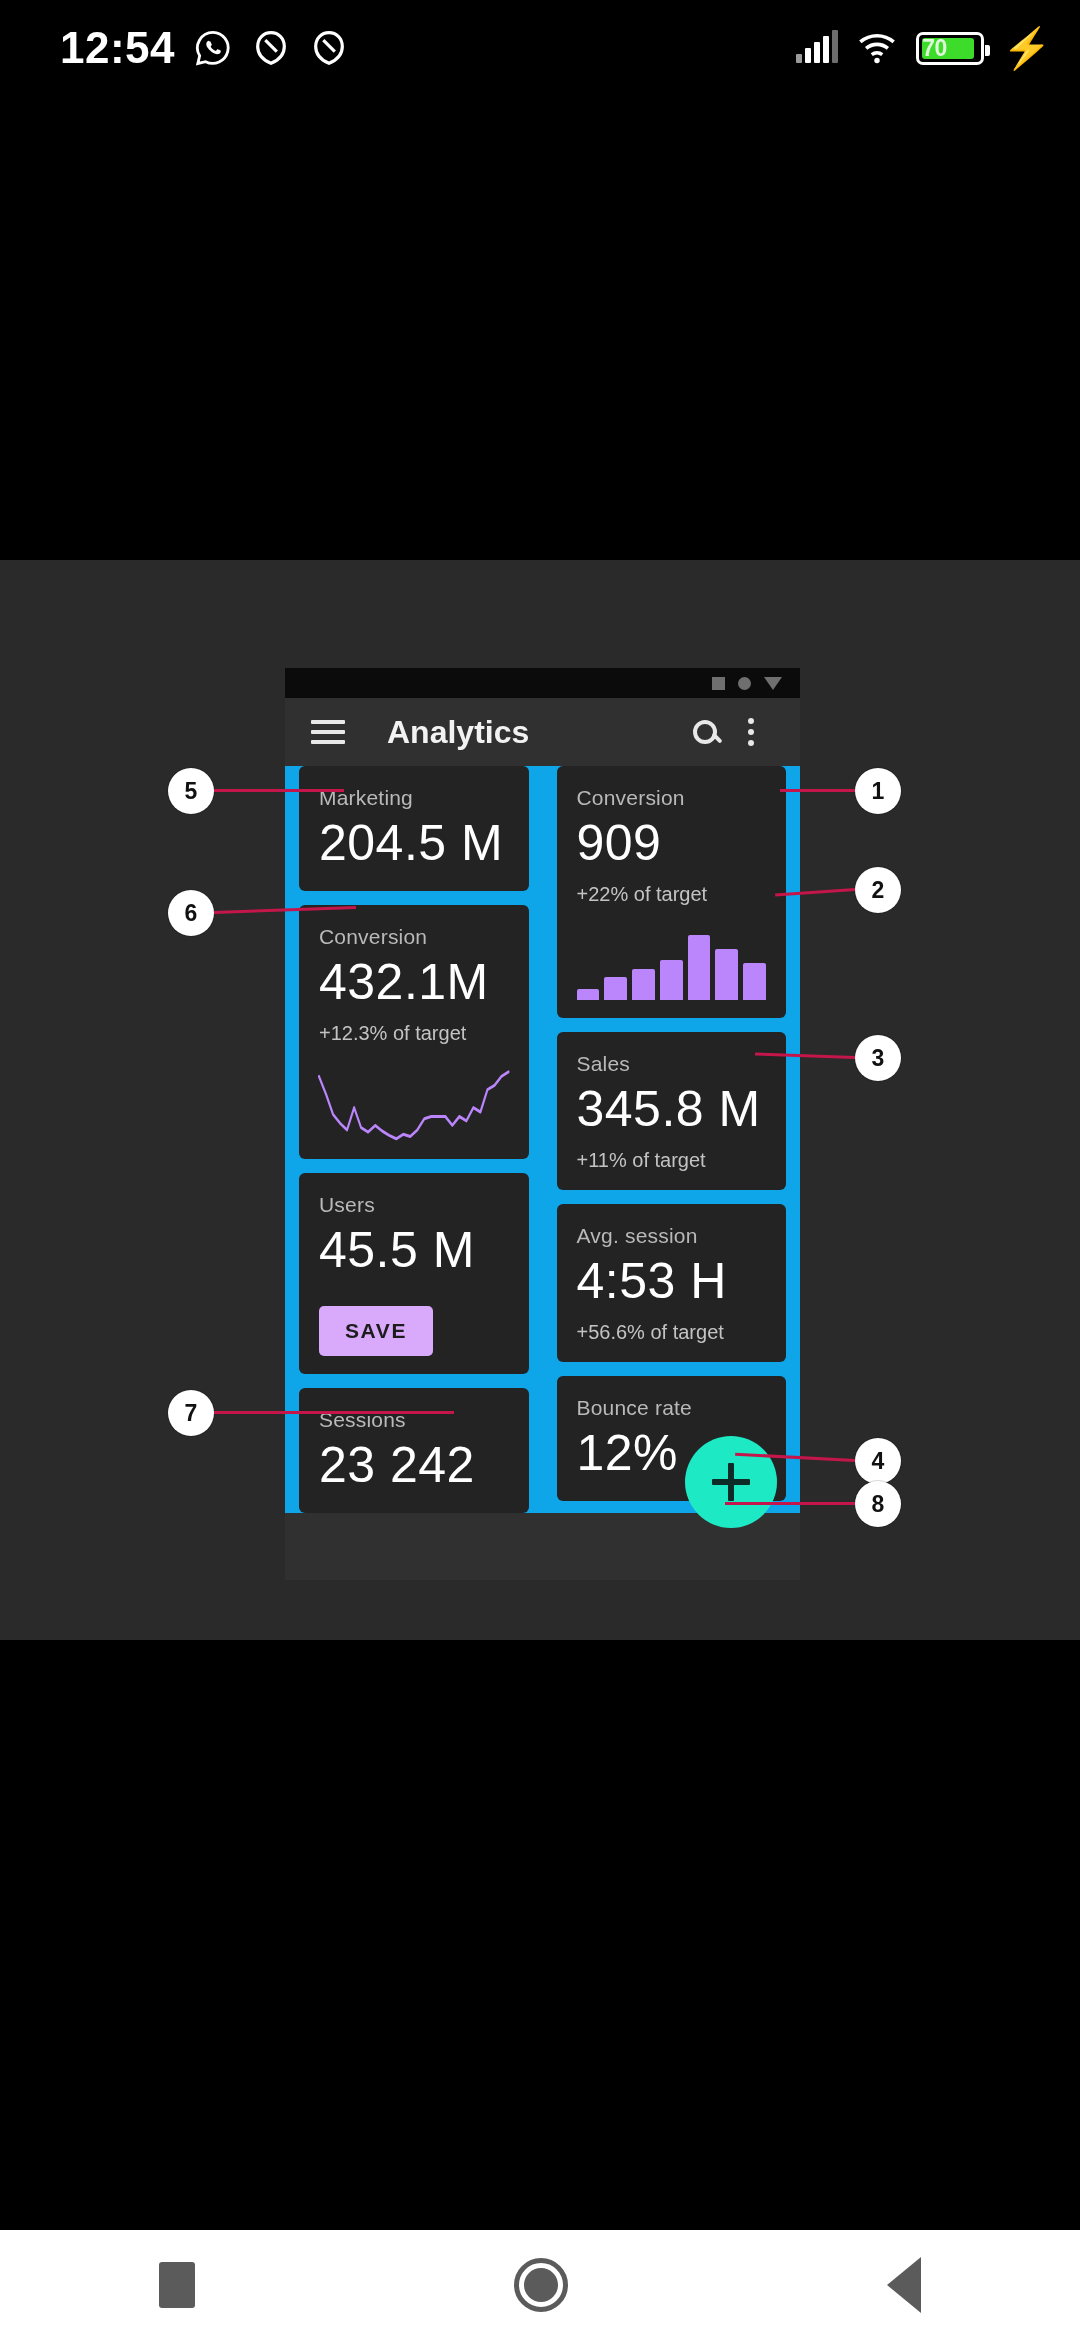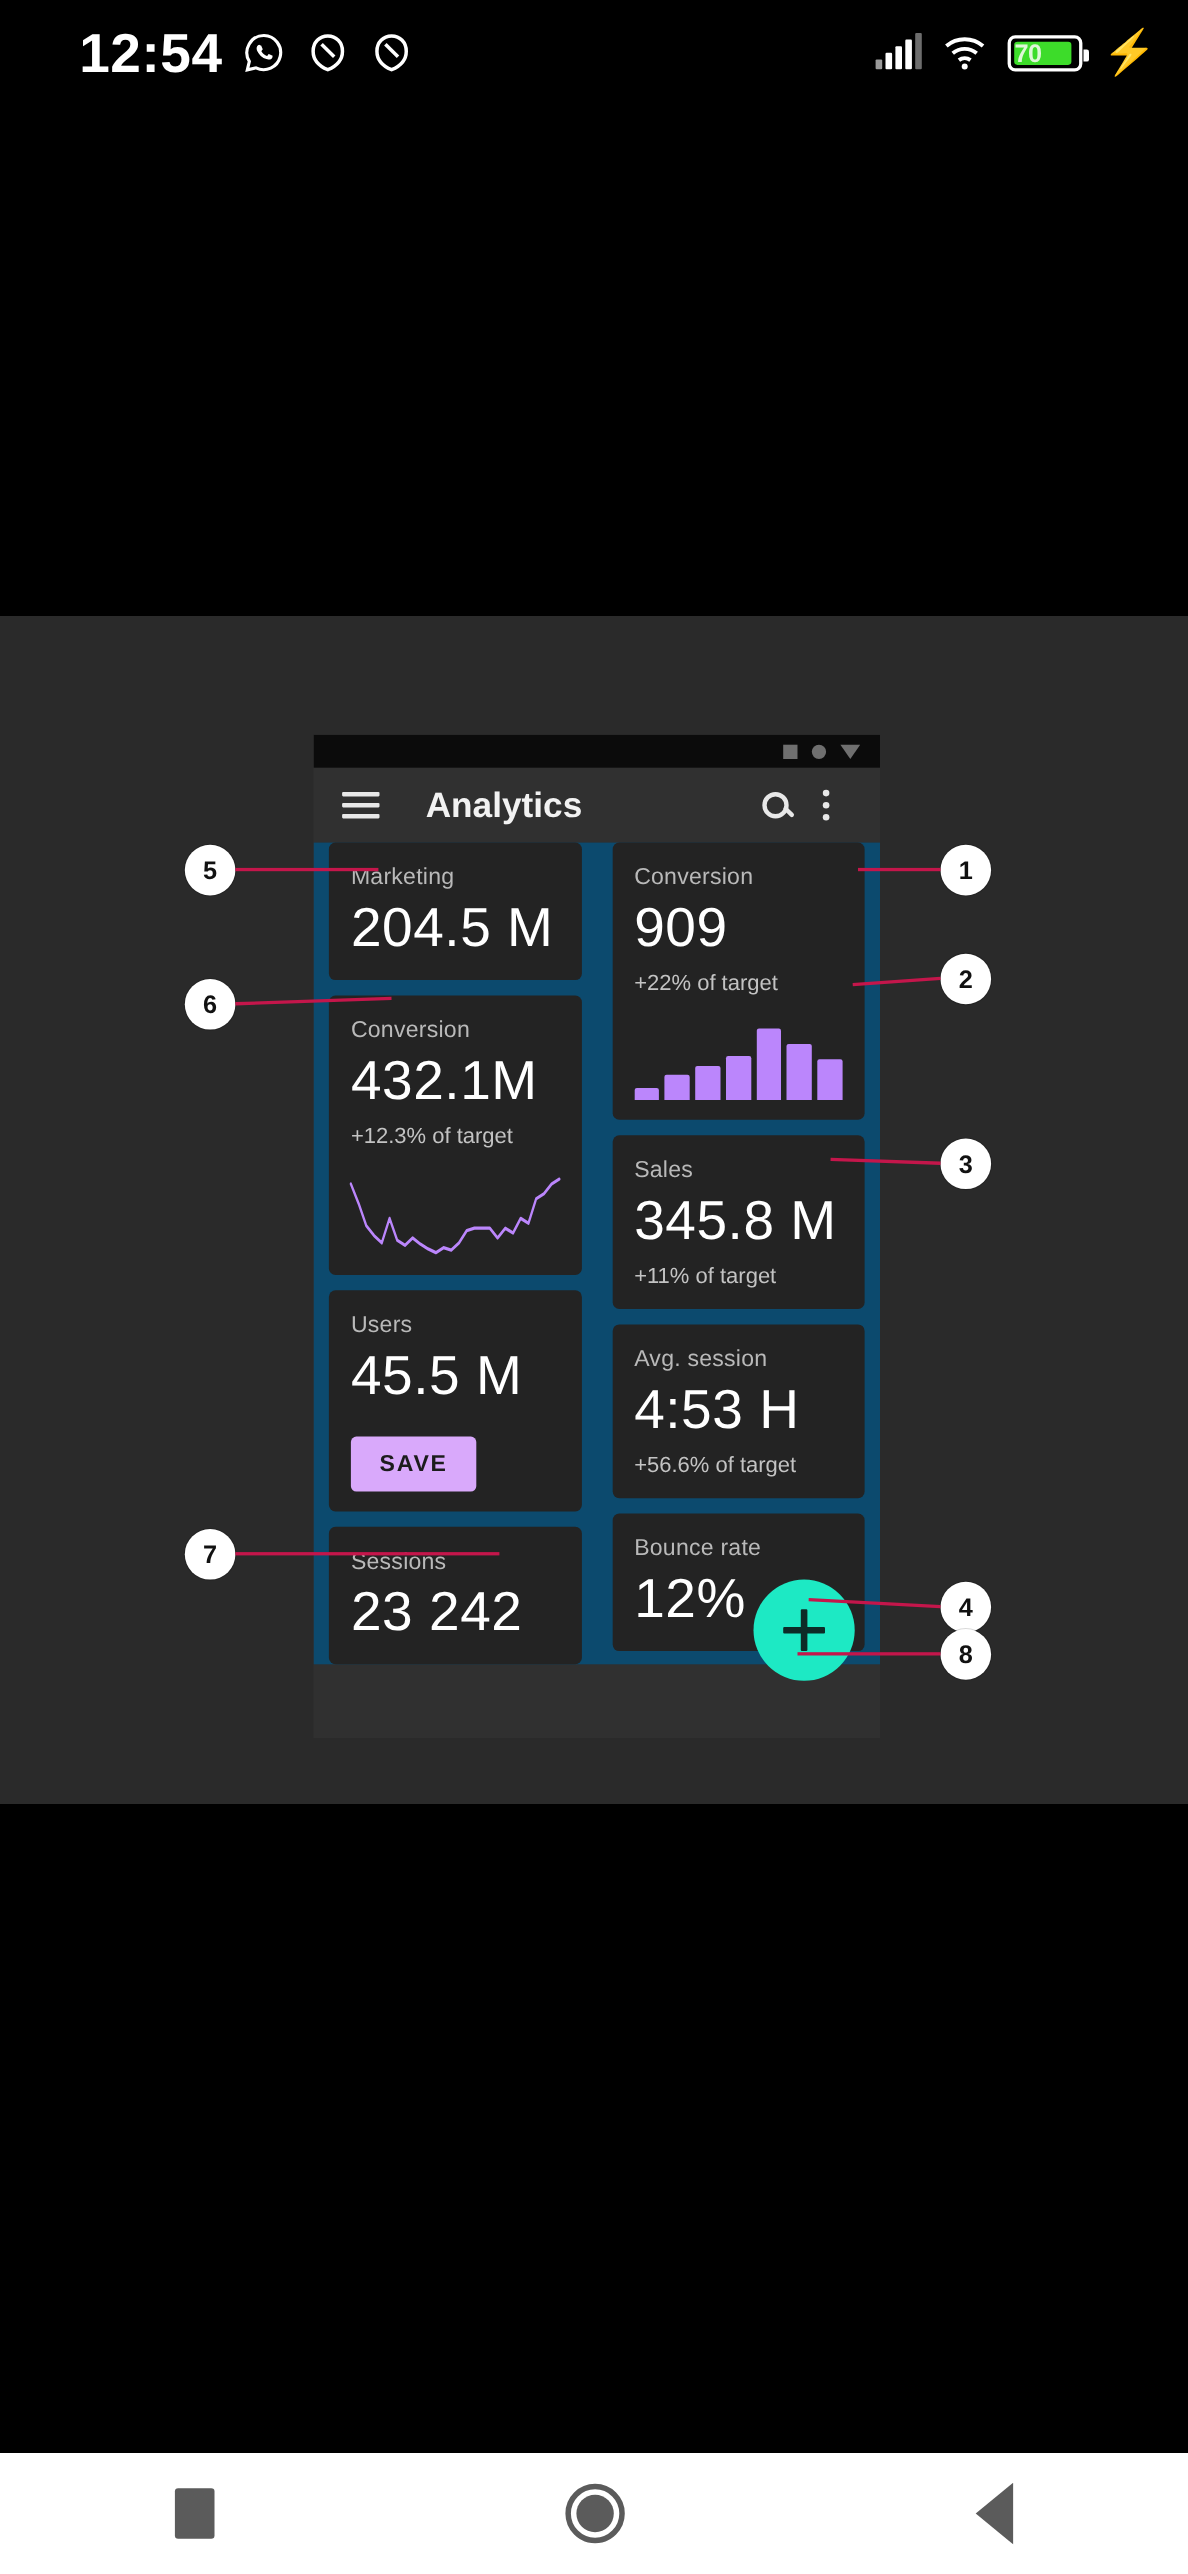--- a/index.html
+++ b/index.html
@@ -11,21 +11,21 @@
   }
   #root { position: relative; width: 1080px; height: 2340px; background: #000; }
 
   
   .statusbar {
     position: absolute; top: 0; left: 0; width: 1080px; height: 96px;
     display: flex; align-items: center; justify-content: space-between;
     padding: 0 28px 0 60px; color: #fff;
   }
   .sb-left { display: flex; align-items: center; gap: 18px; }
-  .sb-clock { font-size: 50px; font-weight: 700; letter-spacing: 0.5px; color:#fff;margin-left:12px; }
+  .sb-clock { font-size: 44px; font-weight: 700; letter-spacing: 0.5px; color:#fff; }
   .sb-right { display: flex; align-items: center; gap: 18px; }
 
   
   .signal { display: flex; align-items: flex-end; gap: 3px; height: 30px; }
   .signal i { display:block; width:6px; background:#fff; border-radius:1px; }
   .signal i:nth-child(1){height:9px;background:#9a9a9a;}
   .signal i:nth-child(2){height:15px;}
   .signal i:nth-child(3){height:21px;}
   .signal i:nth-child(4){height:27px;}
   .signal i:nth-child(5){height:33px;background:#6d6d6d;}
@@ -79,21 +79,21 @@
   .dots{ display:flex;flex-direction:column;gap:5px;align-items:center;}
   .dots i{width:6px;height:6px;border-radius:50%;background:#e8e8e8;display:block;}
 
   .section-title{
     color:#efefef; font-size:25px; font-weight:400; padding:16px 22px 14px 22px;
     background:#303030;
   }
 
   .grid{
     position:relative; display:flex; gap:28px; padding:0 14px;
-    background:#0c4a6e;
+    background:#0ea5e9;
   }
   .col{ flex:1; display:flex; flex-direction:column; gap:14px; }
 
   .card{
     background:#232323; border-radius:6px; padding:20px 20px 18px 20px;
     color:#fff; position:relative;
   }
   .card-label{ font-size:21px; color:#b9b9b9; font-weight:400; letter-spacing:0.2px; }
   .card-value{ font-size:50px; font-weight:300; color:#fff; letter-spacing:0.5px;
     line-height:1.18; margin-top:4px; white-space:nowrap;}

